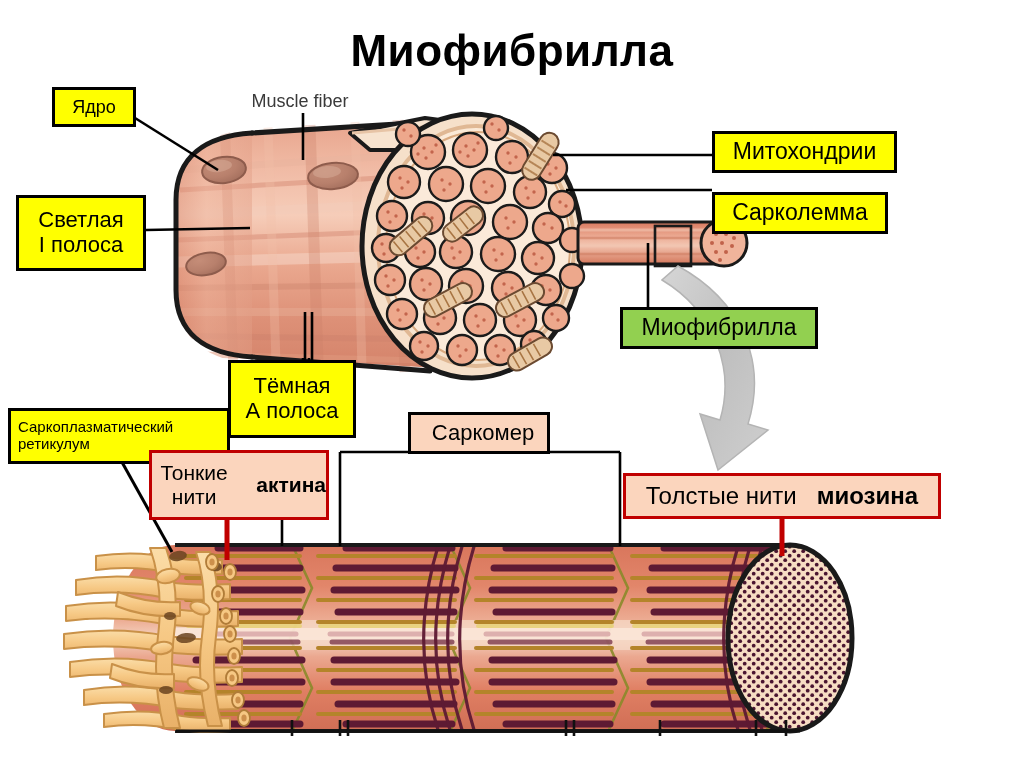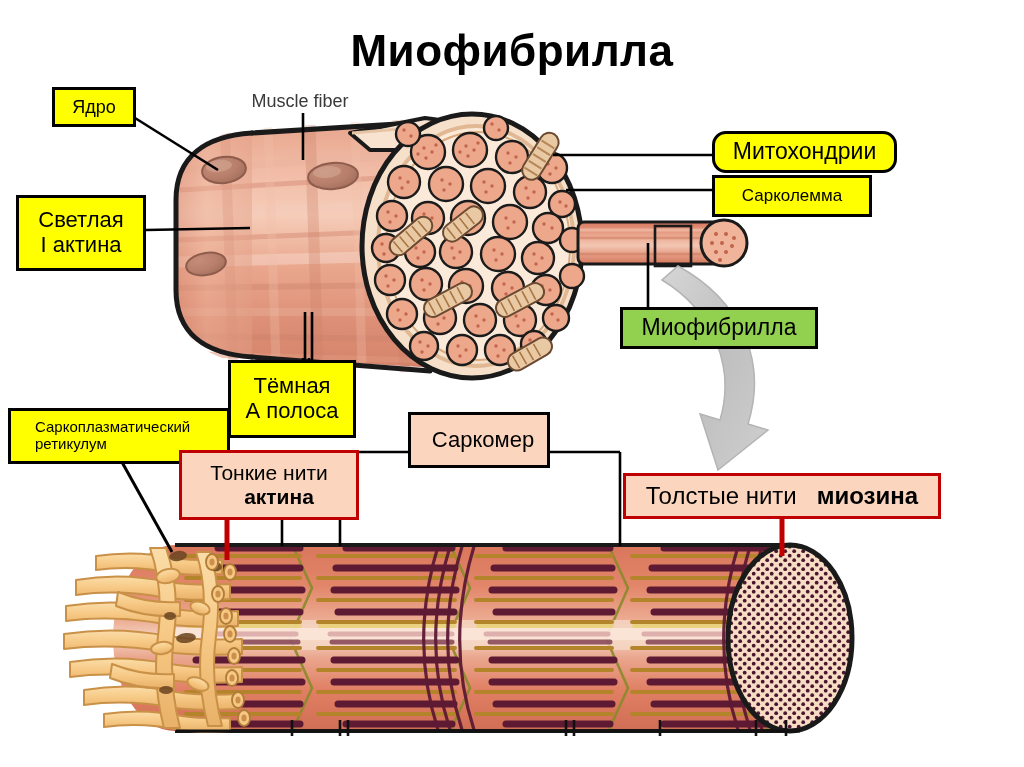--- a/index.html
+++ b/index.html
@@ -600,45 +600,45 @@
   </svg>
 
   <div id="title">Миофибрилла</div>
 
   <div class="lbl lbl-yellow" style="left:52px;top:87px;width:84px;height:40px;font-size:18px;">Ядро</div>
 
   <div class="lbl plain" style="left:230px;top:89px;width:140px;height:24px;font-size:18px;">Muscle fiber</div>
 
   <div class="lbl lbl-yellow" style="left:16px;top:195px;width:130px;height:76px;font-size:22px;flex-direction:column;">
     <span>Светлая</span>
-    <span>I актина</span>
+    <span>I полоса</span>
   </div>
 
   <div class="lbl lbl-yellow" style="left:228px;top:360px;width:128px;height:78px;font-size:22px;flex-direction:column;">
     <span>Тёмная</span>
     <span>А полоса</span>
   </div>
 
-  <div class="lbl lbl-yellow" style="left:712px;top:131px;width:185px;height:42px;font-size:23px;border-radius:14px;">Митохондрии</div>
-
-  <div class="lbl lbl-yellow" style="left:712px;top:175px;width:160px;height:42px;font-size:17px;">Сарколемма</div>
+  <div class="lbl lbl-yellow" style="left:712px;top:131px;width:185px;height:42px;font-size:23px;">Митохондрии</div>
+
+  <div class="lbl lbl-yellow" style="left:712px;top:192px;width:176px;height:42px;font-size:23px;">Сарколемма</div>
 
   <div class="lbl lbl-green" style="left:620px;top:307px;width:198px;height:42px;font-size:23px;">Миофибрилла</div>
 
   <div class="lbl lbl-yellow" style="left:8px;top:408px;width:222px;height:56px;font-size:15px;flex-direction:column;
-              align-items:flex-start;padding-left:24px;">
+              align-items:flex-start;padding-left:7px;">
     <span>Саркоплазматический</span>
     <span>ретикулум</span>
   </div>
 
-  <div class="lbl lbl-peach-red" style="left:179px;top:450px;width:180px;height:70px;font-size:21px;flex-direction:column;">
+  <div class="lbl lbl-peach-red" style="left:149px;top:450px;width:180px;height:70px;font-size:21px;flex-direction:row;">
     <span>Тонкие нити</span>
     <span class="b">актина</span>
   </div>
 
-  <div class="lbl lbl-peach-black" style="left:408px;top:412px;width:142px;height:56px;font-size:22px;padding-left:8px;">Саркомер</div>
+  <div class="lbl lbl-peach-black" style="left:408px;top:412px;width:142px;height:42px;font-size:22px;padding-left:8px;">Саркомер</div>
 
   <div class="lbl lbl-peach-red" style="left:623px;top:473px;width:318px;height:46px;font-size:24px;">
     <span>Толстые нити </span>
       <span class="b">миозина</span>
   </div>
 
 </div>
 
 </body></html>

